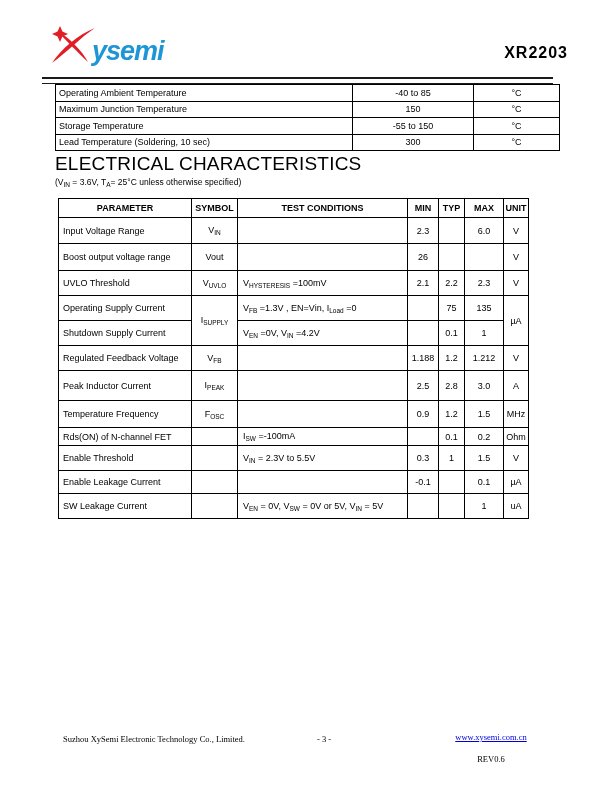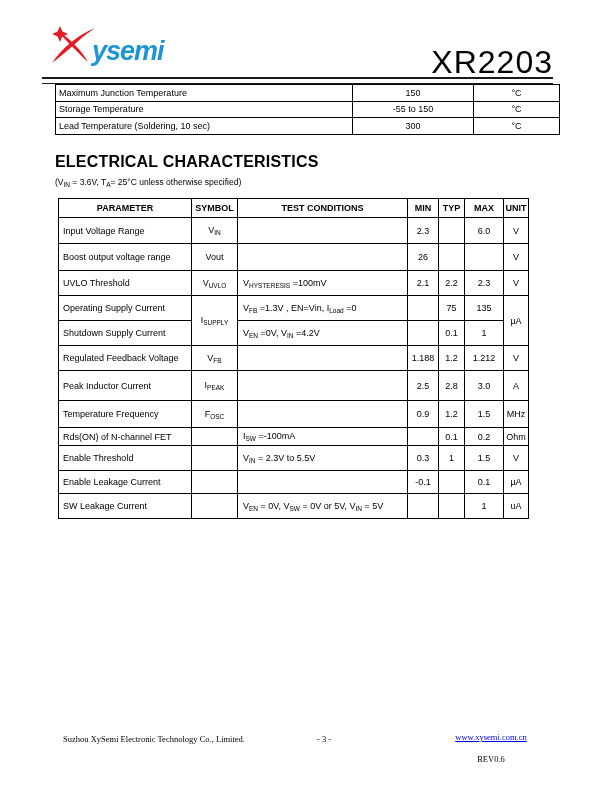--- a/index.html
+++ b/index.html
@@ -16,22 +16,22 @@
   .logo{position:absolute;left:49px;top:26px;display:flex;align-items:flex-end;}
   .logo svg{display:block;}
   .logo .logo-text{
     font-style:italic;font-weight:bold;
     font-size:27px;line-height:1;
     letter-spacing:-1px;
     color:var(--logo-blue,#1e96d6);
     margin-left:-5px;margin-bottom:1px;
   }
   .part-number{
-    position:absolute;top:44px;right:59px;
-    font-size:32px;font-weight:normal;letter-spacing:1px;
+    position:absolute;top:44px;right:44px;
+    font-size:16px;font-weight:bold;letter-spacing:1px;
   }
   .header-rule{
     position:absolute;left:42px;top:77px;width:511px;height:4px;
     border-top:2px solid #1a1a1a;border-bottom:1px solid #1a1a1a;
   }
 
   
   table{border-collapse:collapse;table-layout:fixed;}
   td,th{border:1px solid #000;padding:0;white-space:nowrap;overflow:hidden;font-size:9px;vertical-align:middle;}
   sub{font-size:6.5px;vertical-align:-2px;letter-spacing:0;}
@@ -39,21 +39,21 @@
   
   .abs-table{position:absolute;left:55px;top:84px;width:498px;}
   .abs-table tr{height:16.5px;}
   .abs-table td.c0{width:293px;text-align:left;padding-left:3px;}
   .abs-table td.c1{width:120px;text-align:center;}
   .abs-table td.c2{width:85px;text-align:center;}
 
   
   .section-title{
     position:absolute;left:55px;top:153px;
-    font-size:16px;font-weight:bold;letter-spacing:0.2px;
+    font-size:19px;font-weight:normal;letter-spacing:0.2px;
   }
   .section-subtitle{position:absolute;left:55px;top:177px;font-size:8.5px;}
 
   
   .ec-table{position:absolute;left:58px;top:198px;width:470px;}
   .ec-table col.c-param{width:133px;}
   .ec-table col.c-sym{width:46px;}
   .ec-table col.c-cond{width:170px;}
   .ec-table col.c-min{width:31px;}
   .ec-table col.c-typ{width:26px;}
@@ -105,20 +105,25 @@
     <span class="logo-text">ysemi</span>
   </div>
 
   <div class="part-number">XR2203</div>
 
   <div class="header-rule"></div>
 
   <table class="abs-table">
     <tbody>
         <tr>
+          <td class="c0">Operating Ambient Temperature</td>
+          <td class="c1">-40 to 85</td>
+          <td class="c2">°C</td>
+        </tr>
+        <tr>
           <td class="c0">Maximum Junction Temperature</td>
           <td class="c1">150</td>
           <td class="c2">°C</td>
         </tr>
         <tr>
           <td class="c0">Storage Temperature</td>
           <td class="c1">-55 to 150</td>
           <td class="c2">°C</td>
         </tr>
         <tr>

